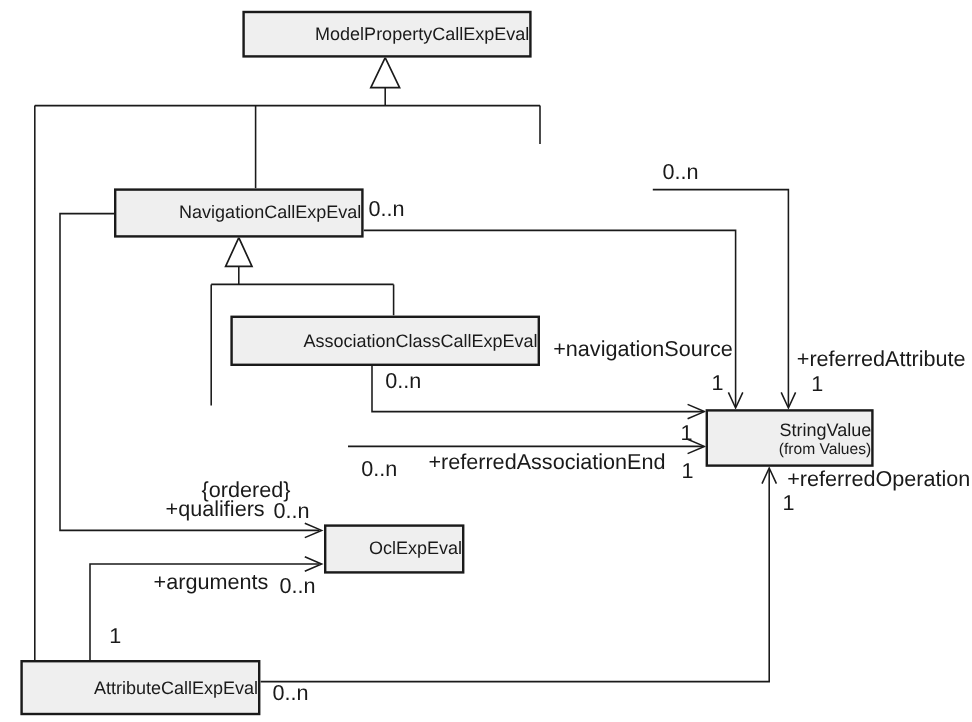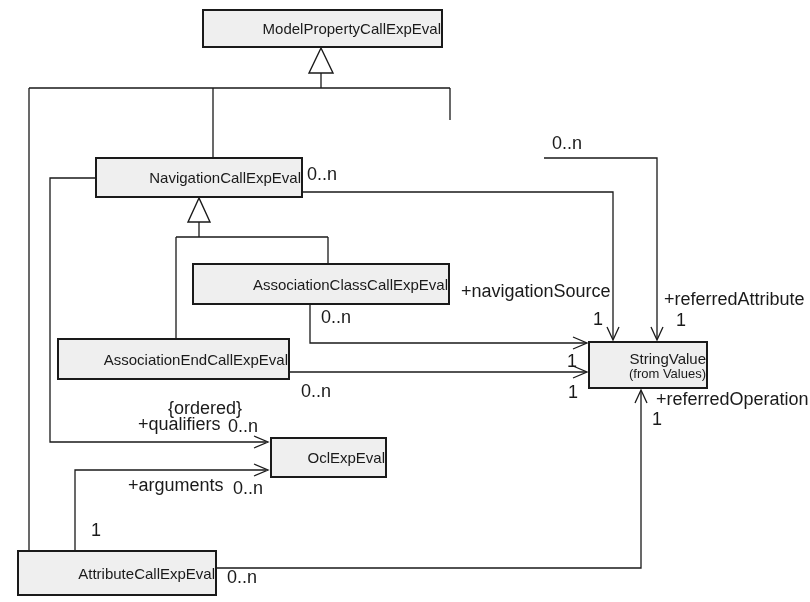--- a/index.html
+++ b/index.html
@@ -80,25 +80,22 @@
 
 
   <div class="uml-class" style="left:95px; top:157px; width:208px; height:41px;">
     <span>NavigationCallExpEval</span>
   </div>
 
   <div class="uml-class" style="left:192px; top:263px; width:258px; height:42px;">
     <span>AssociationClassCallExpEval</span>
   </div>
 
-  <div class="uml-class" style="left:57px; top:338px; width:233px; height:42px;">
-    <span>AssociationEndCallExpEval</span>
-  </div>
 
-  <div class="uml-class" style="left:588px; top:341px; width:120px; height:48px;">
+  <div class="uml-class" style="left:588px; top:341px; width:140px; height:48px;">
     <span>StringValue</span>
     <span class="subtitle">(from Values)</span>
   </div>
 
   <div class="uml-class" style="left:270px; top:437px; width:117px; height:41px;">
     <span>OclExpEval</span>
   </div>
 
   <div class="uml-class" style="left:17px; top:550px; width:200px; height:46px;">
     <span>AttributeCallExpEval</span>
@@ -110,20 +107,21 @@
   <div class="lbl" style="left:461px; top:283px;">+navigationSource</div>
   <div class="lbl" style="left:593px; top:311px;">1</div>
 
   <div class="lbl" style="left:664px; top:291px;">+referredAttribute</div>
   <div class="lbl" style="left:676px; top:312px;">1</div>
 
   <div class="lbl" style="left:321px; top:309px;">0..n</div>
   <div class="lbl" style="left:567px; top:353px;">1</div>
 
   <div class="lbl" style="left:301px; top:383px;">0..n</div>
+  <div class="lbl" style="left:357px; top:377px;">+referredAssociationEnd</div>
   <div class="lbl" style="left:568px; top:384px;">1</div>
 
   <div class="lbl" style="left:168px; top:400px;">{ordered}</div>
   <div class="lbl" style="left:138px; top:416px;">+qualifiers</div>
   <div class="lbl" style="left:228px; top:418px;">0..n</div>
 
   <div class="lbl" style="left:128px; top:477px;">+arguments</div>
   <div class="lbl" style="left:233px; top:480px;">0..n</div>
   <div class="lbl" style="left:91px; top:522px;">1</div>
 

